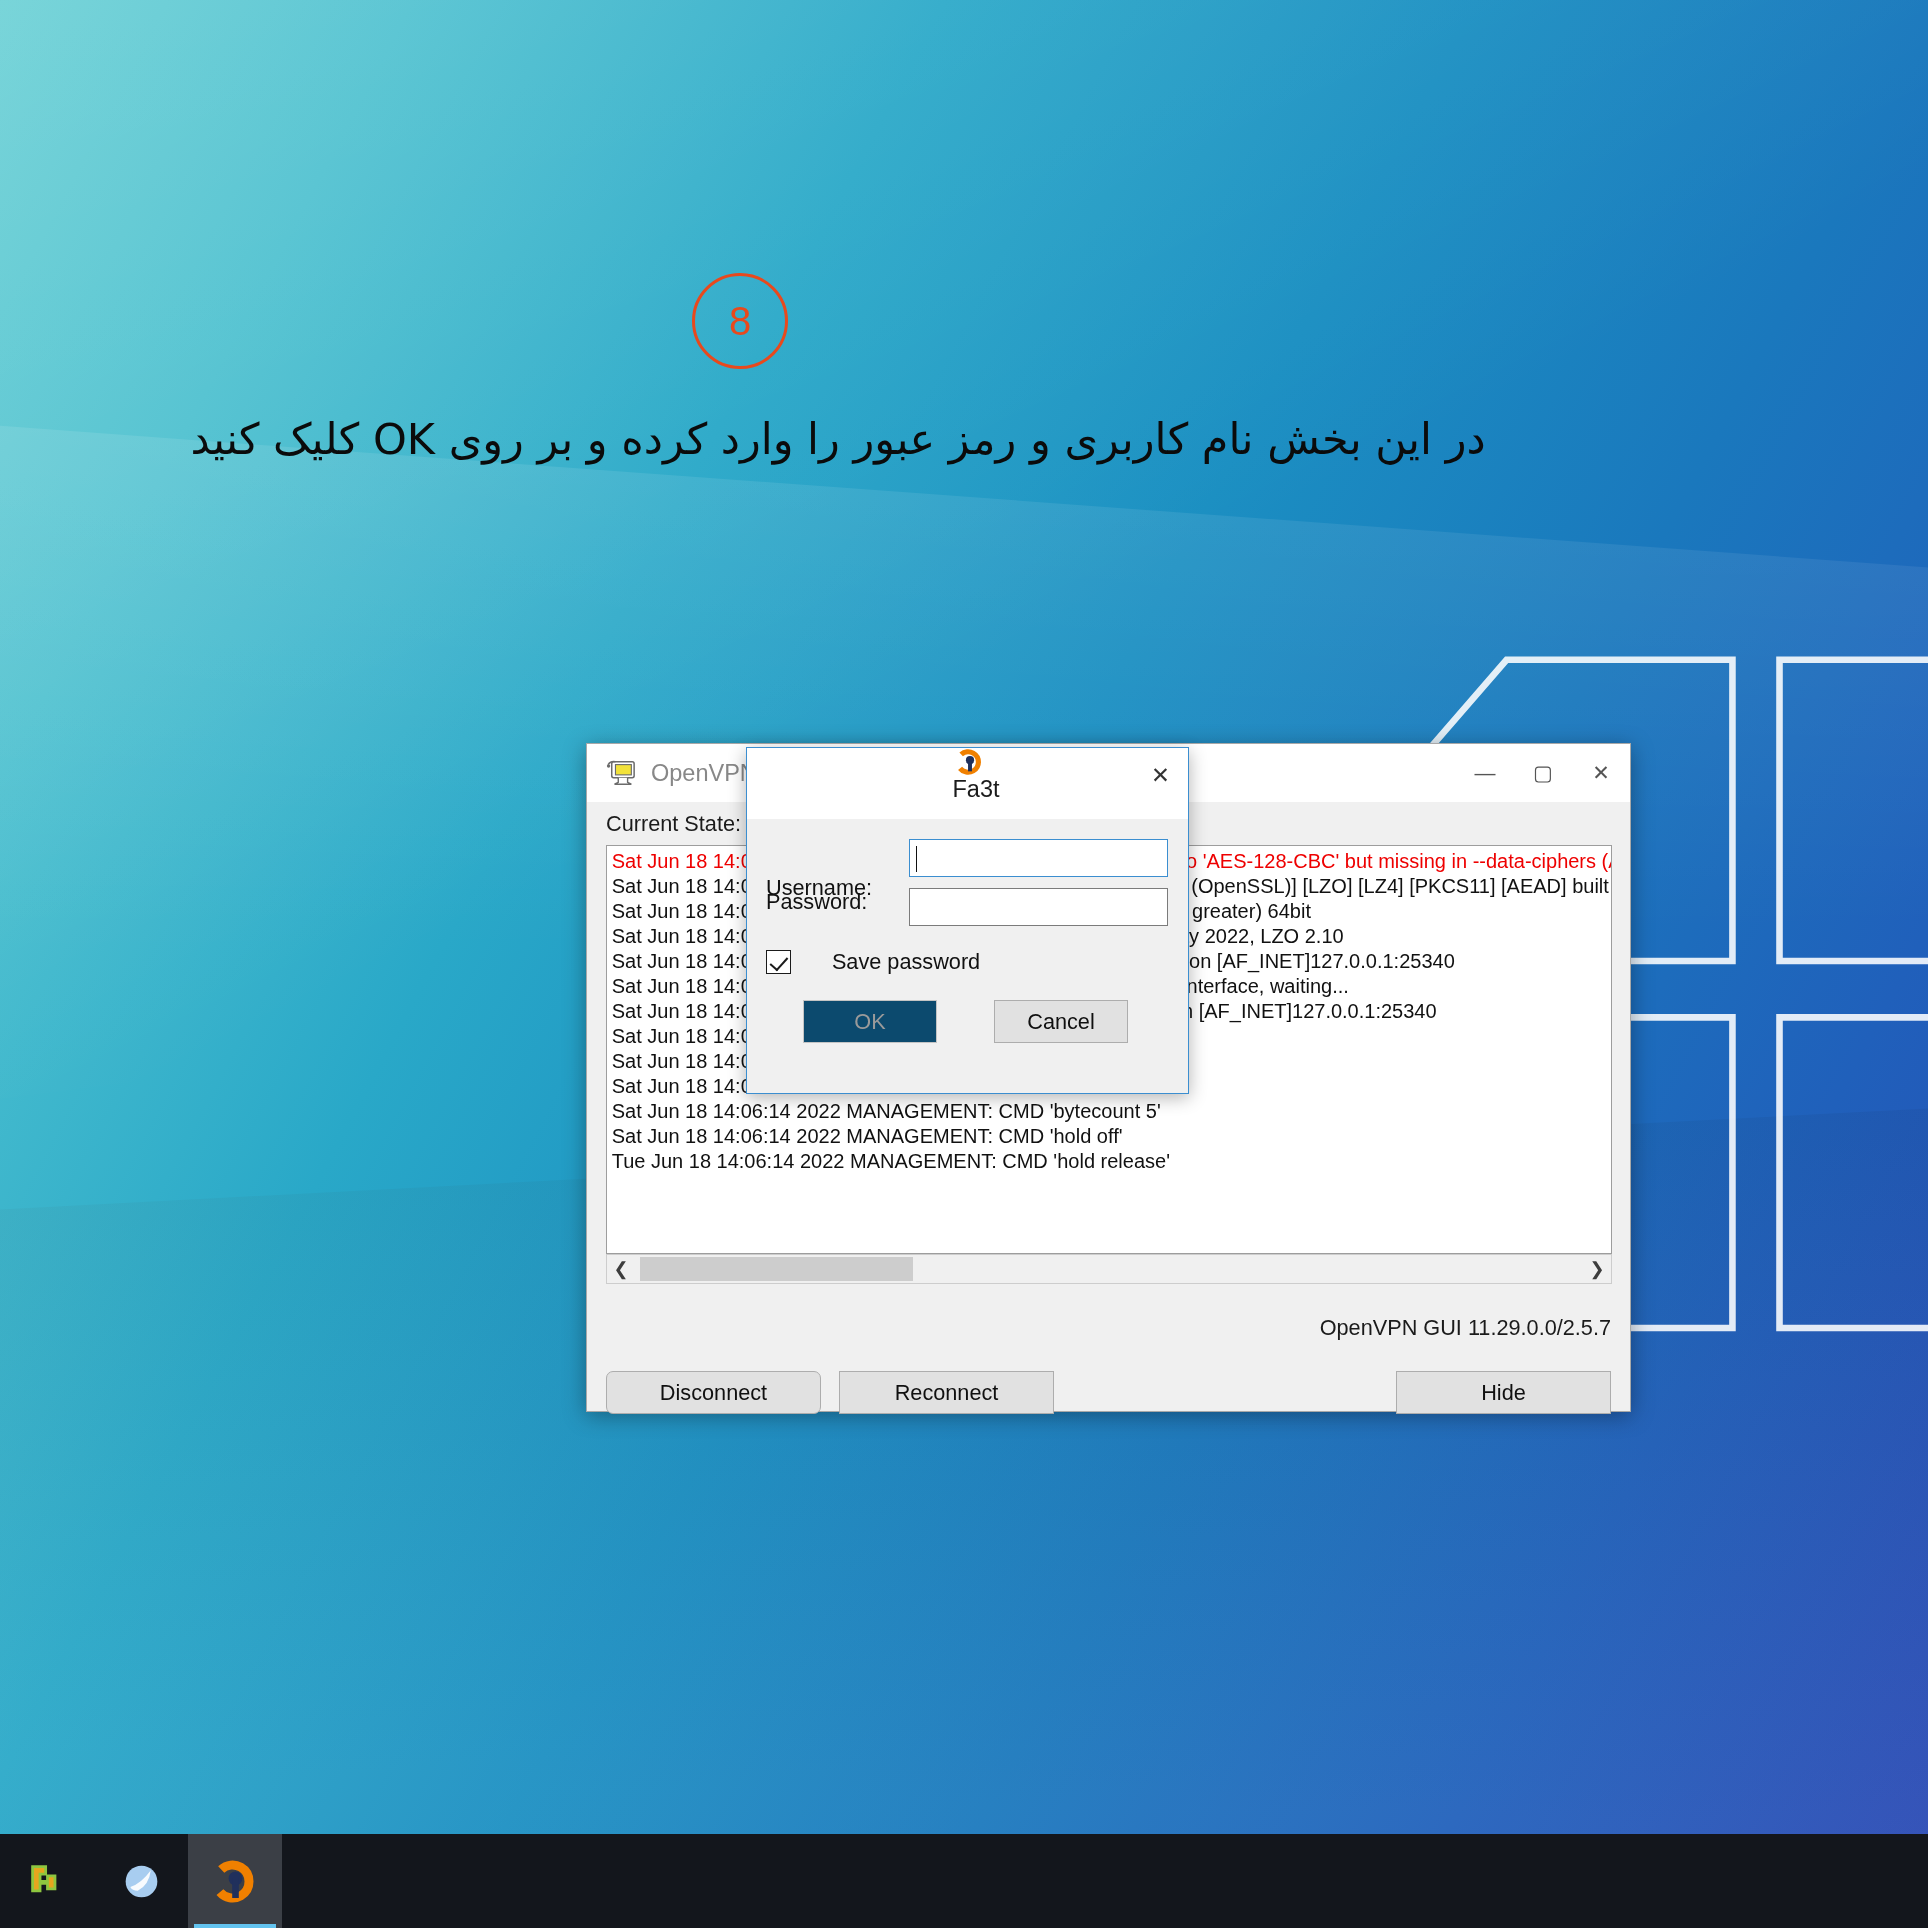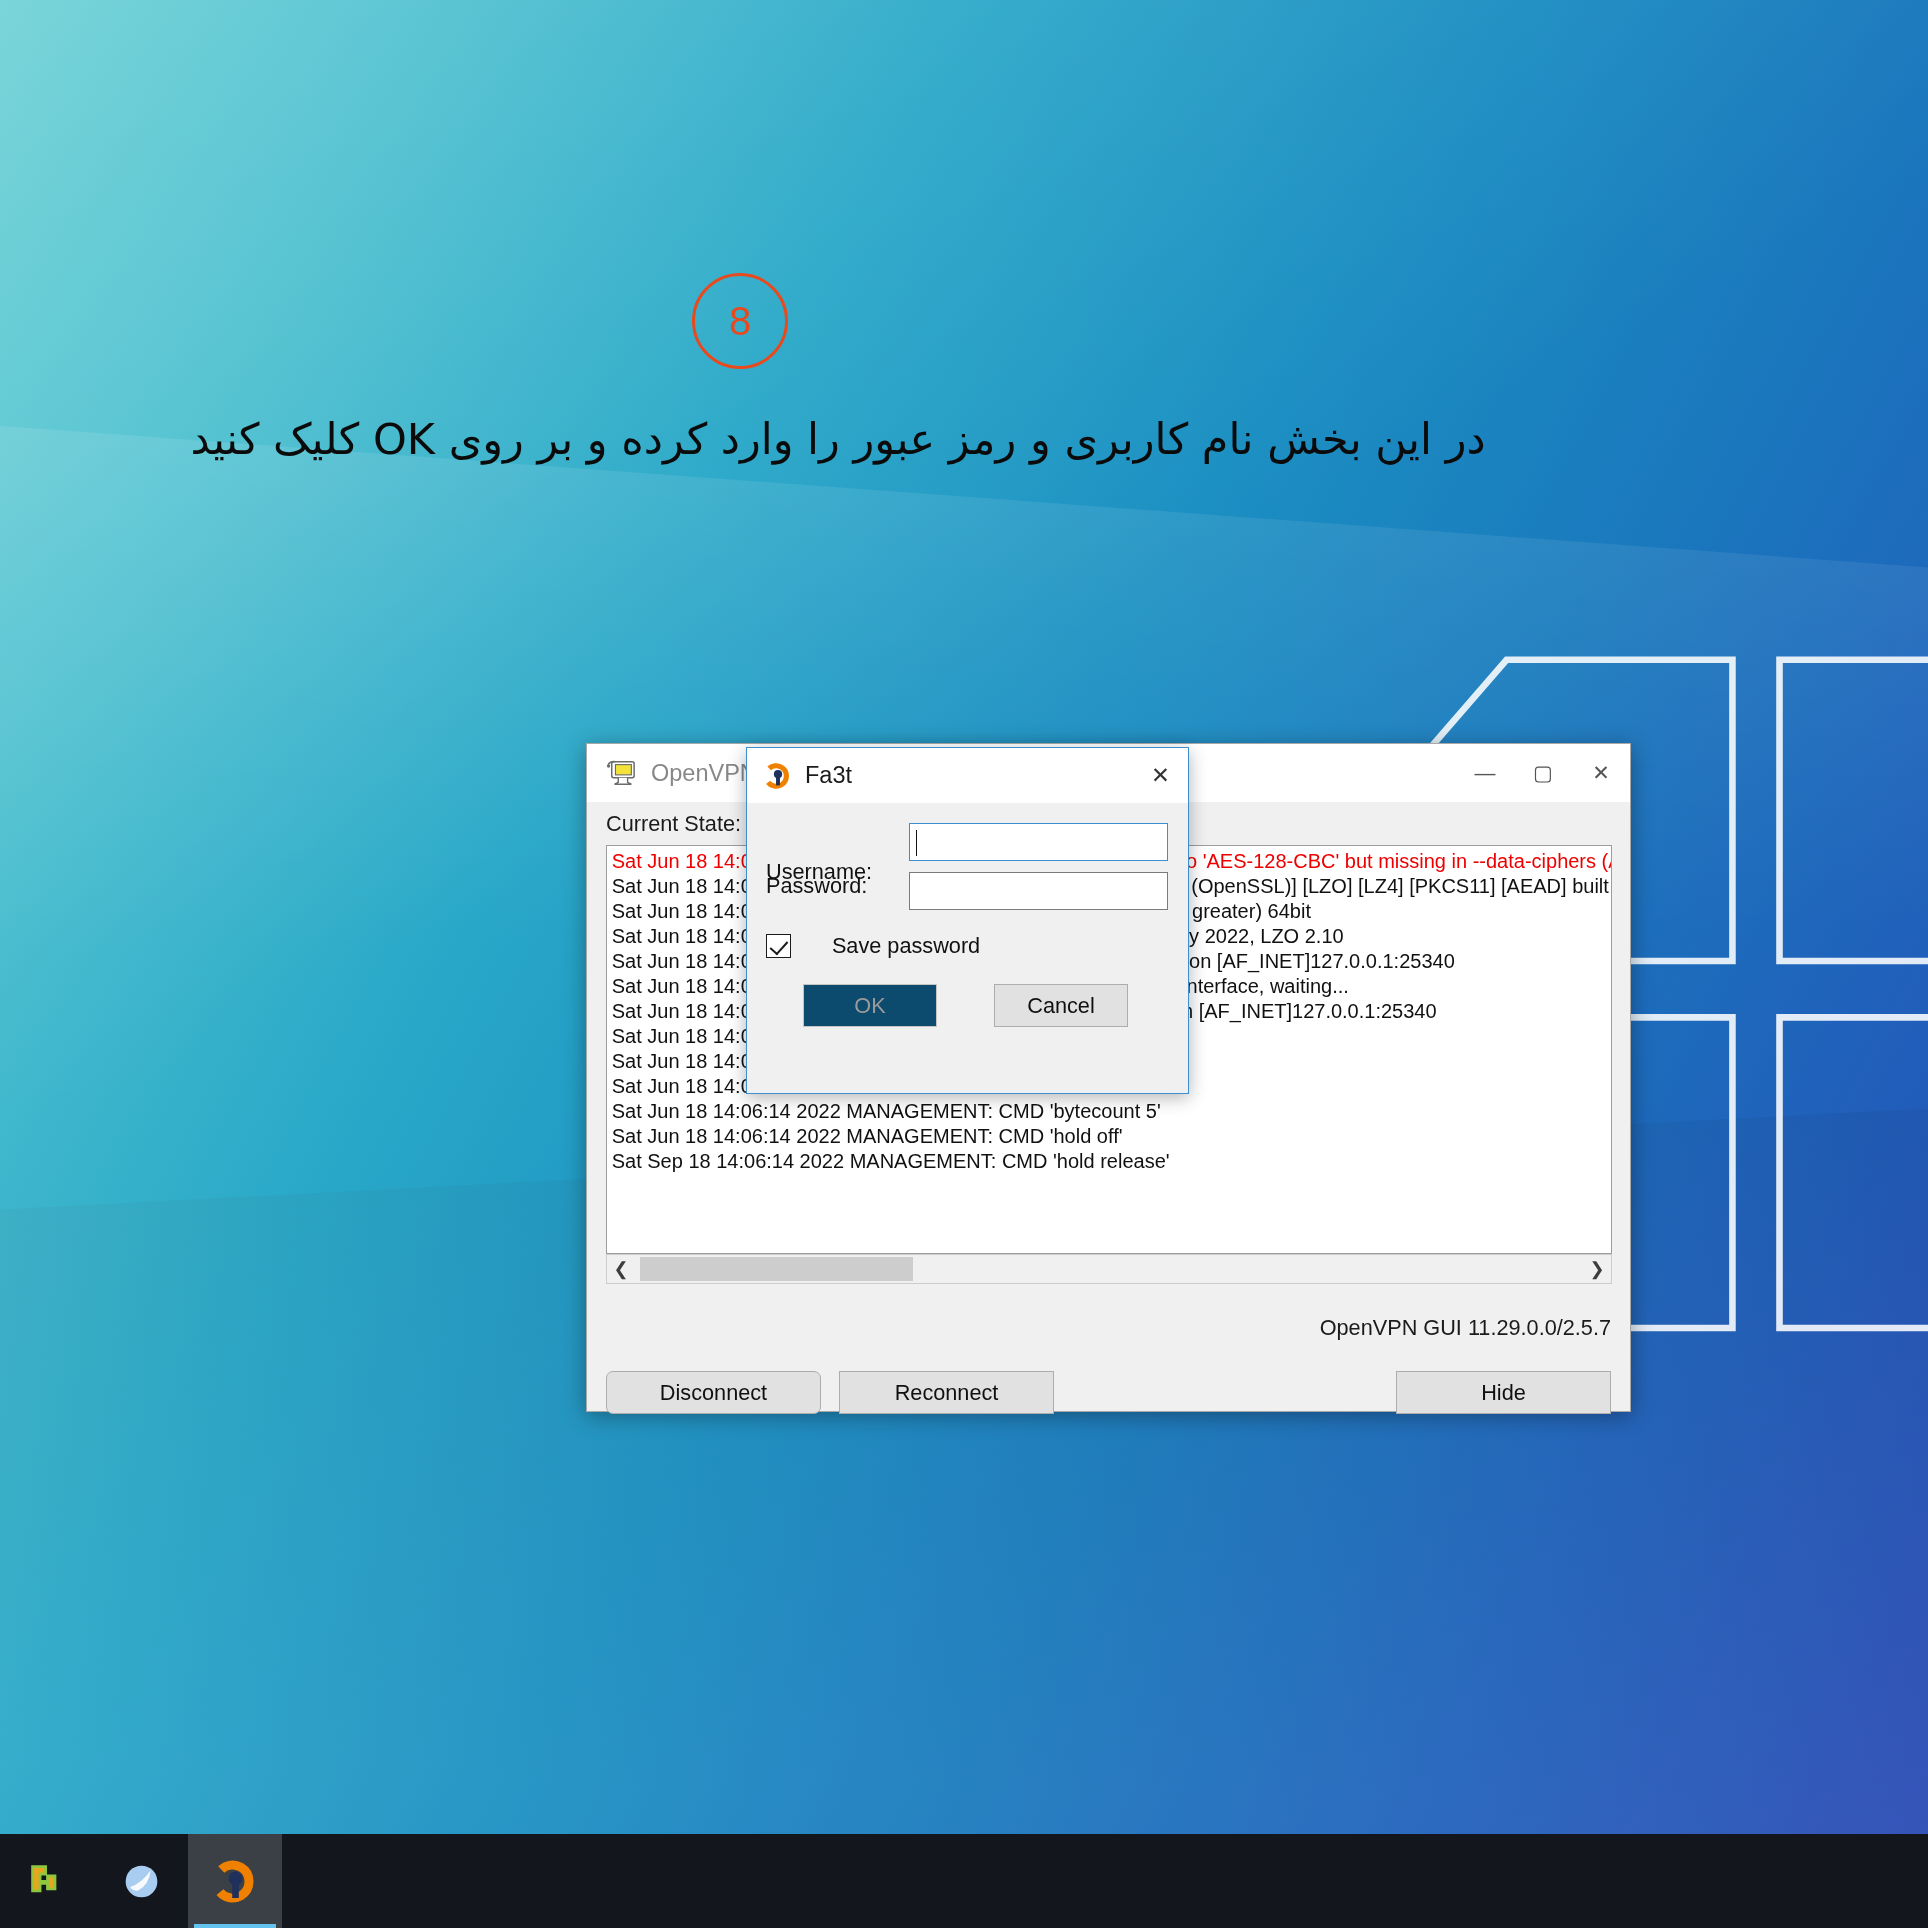--- a/index.html
+++ b/index.html
@@ -173,23 +173,23 @@
   
   #cred-dialog {
     position: absolute;
     left: 746px; top: 747px;
     width: 443px; height: 347px;
     background: #f0f0f0;
     border: 0.9px solid #3b8ed0;
     box-shadow: 0 3.8px 17px rgba(0,0,0,0.30);
   }
   #cred-titlebar {
-    height: 55px; background: #ffffff;
-    display: flex; align-items: center;
-    padding-left: 17px; position: relative;
+    height: 71px; background: #ffffff;
+    display: flex; align-items: center;
+    padding-left: 17px; position: relative; flex-direction: column;
   }
   #cred-title-icon { width: 28px; height: 28px; margin-right: 13px; }
   #cred-title-text { font-size: 23.5px; color: #1b1b1b; }
   #cred-close {
     position: absolute; right: 0; top: 0;
     width: 55px; height: 55px;
     display: flex; align-items: center; justify-content: center;
     color: #333; font-size: 22.6px;
   }
   #cred-body { position: relative; height: calc(100% - 55px); }
@@ -324,21 +324,21 @@
             <div class="log-line">Sat Jun 18 14:06:14 2022 Windows version 10.0 (Windows 10 or greater) 64bit</div>
             <div class="log-line">Sat Jun 18 14:06:14 2022 library versions: OpenSSL 1.1.1o  3 May 2022, LZO 2.10</div>
             <div class="log-line">Sat Jun 18 14:06:14 2022 MANAGEMENT: TCP Socket listening on [AF_INET]127.0.0.1:25340</div>
             <div class="log-line">Sat Jun 18 14:06:14 2022 Need hold release from management interface, waiting...</div>
             <div class="log-line">Sat Jun 18 14:06:14 2022 MANAGEMENT: Client connected from [AF_INET]127.0.0.1:25340</div>
             <div class="log-line">Sat Jun 18 14:06:14 2022 MANAGEMENT: CMD 'state on'</div>
             <div class="log-line">Sat Jun 18 14:06:14 2022 MANAGEMENT: CMD 'log all on'</div>
             <div class="log-line">Sat Jun 18 14:06:14 2022 MANAGEMENT: CMD 'echo all on'</div>
             <div class="log-line">Sat Jun 18 14:06:14 2022 MANAGEMENT: CMD 'bytecount 5'</div>
             <div class="log-line">Sat Jun 18 14:06:14 2022 MANAGEMENT: CMD 'hold off'</div>
-            <div class="log-line">Sat Sep 18 14:06:14 2022 MANAGEMENT: CMD 'hold release'</div>
+            <div class="log-line">Tue Jun 18 14:06:14 2022 MANAGEMENT: CMD 'hold release'</div>
           </div>
       </div>
 
       <div id="log-scrollbar">
         <div class="sb-arrow">❮</div>
         <div id="sb-track">
           <div id="sb-thumb"></div>
         </div>
         <div class="sb-arrow">❯</div>
       </div>

